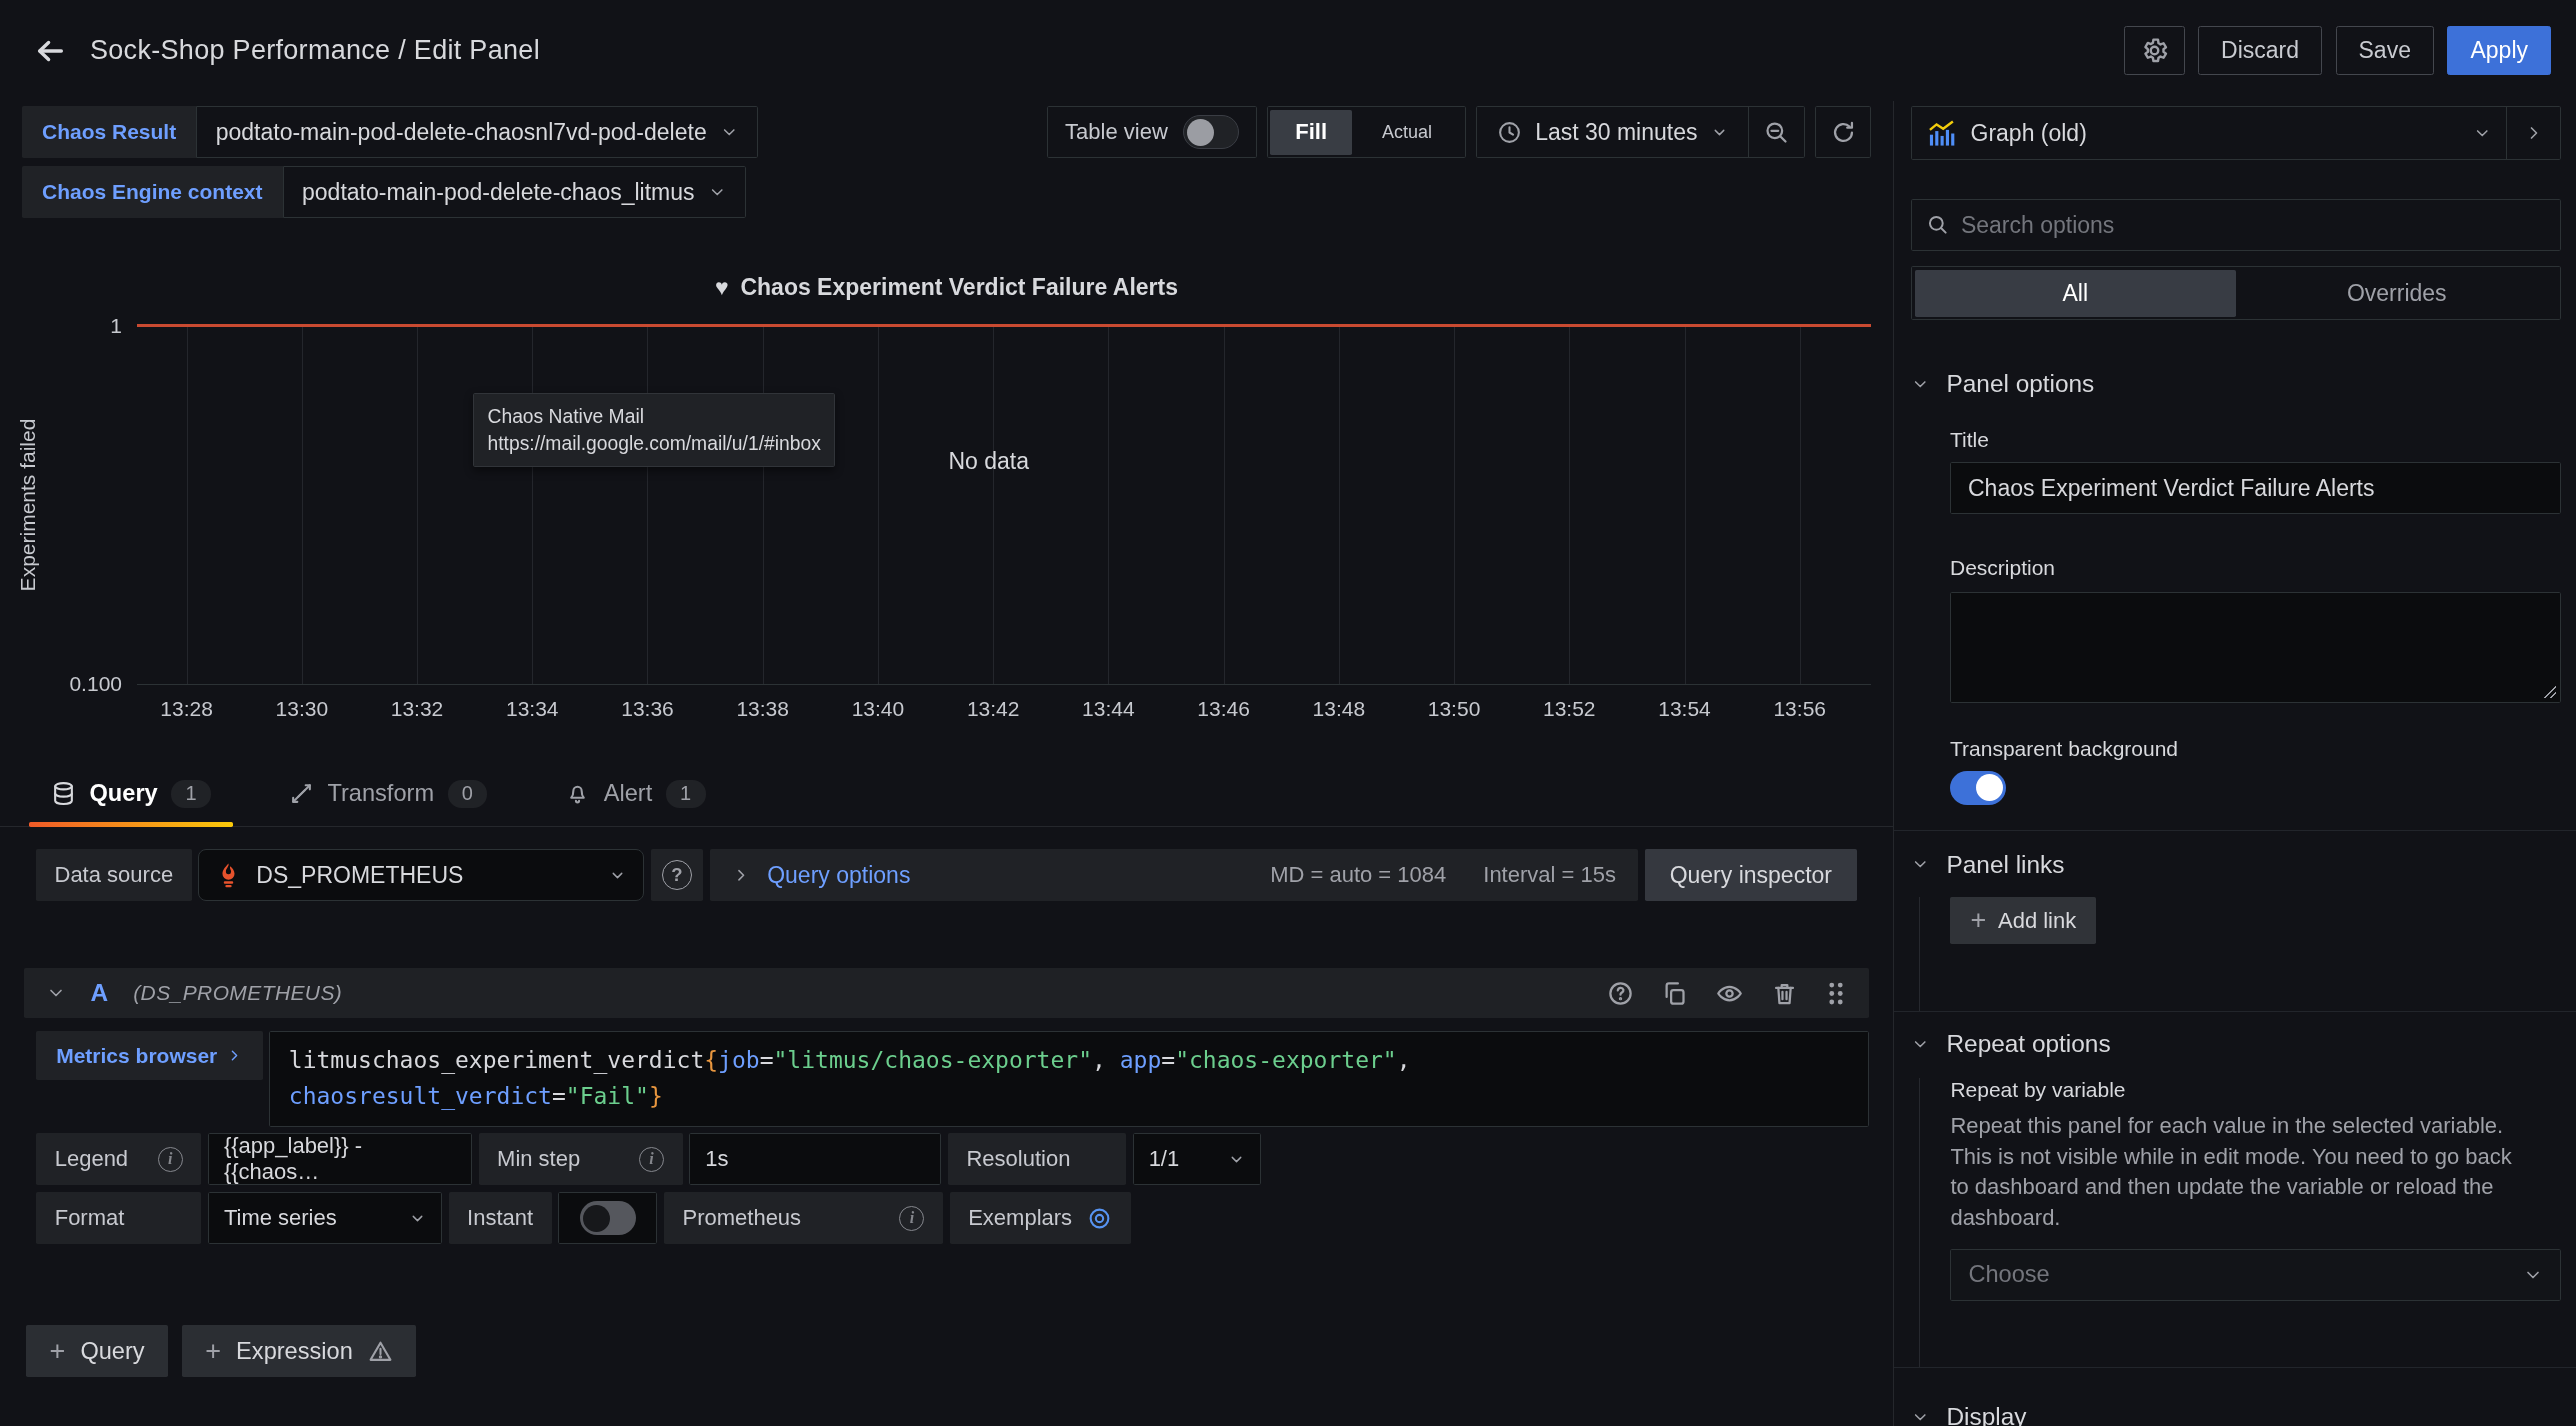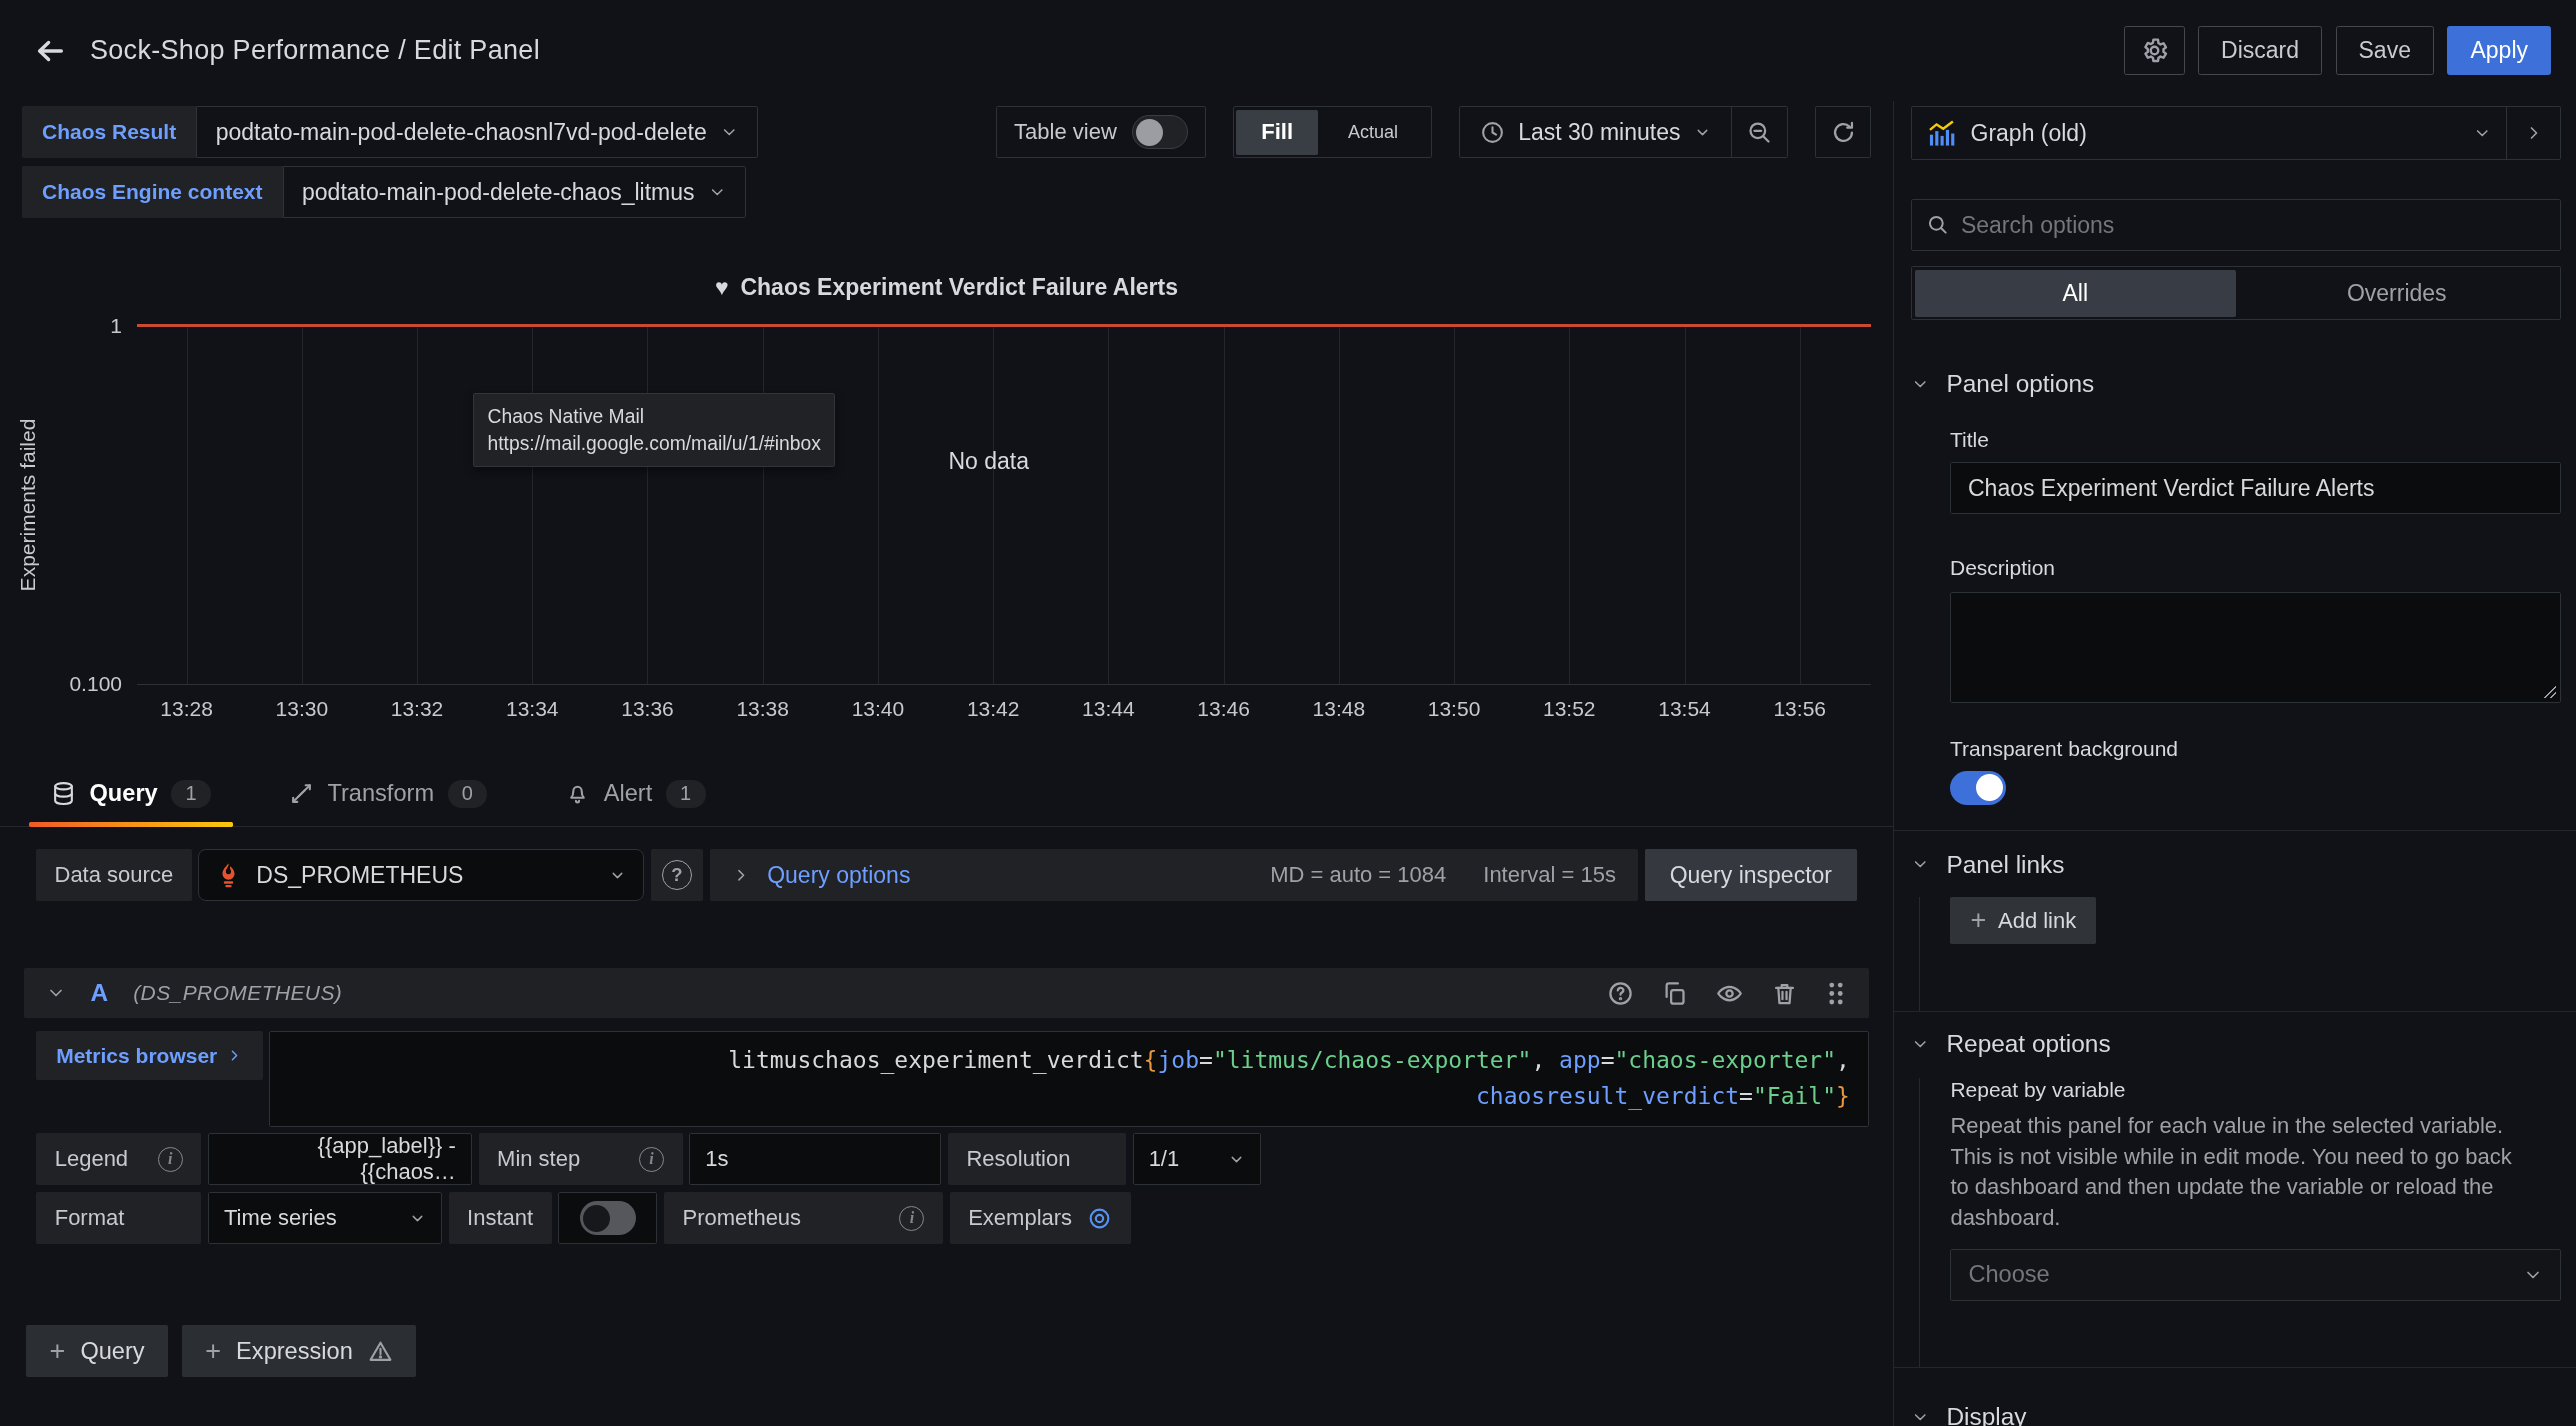--- a/index.html
+++ b/index.html
@@ -25,21 +25,21 @@
   .sidebar { flex:1; padding:5px 15px 0 17px; }
 
   
   .controls { display:flex; justify-content:space-between; align-items:flex-start; padding:5px 22px 0 22px; }
   .vars { display:flex; flex-direction:column; gap:8.4px;text-align:center; }
   .var-row { display:flex; }
   .var-label { background:#202226; border-radius:1.7px 0 0 1.7px; height:52px; display:flex; align-items:center;
                padding:0 20px; font-size:21px; font-weight:700; color:#6e9fff; }
   .var-value { border:0.8px solid #2c3235; background:#111217; border-radius:0 1.7px 1.7px 0; height:52px;
                display:flex; align-items:center; gap:13.5px; padding:0 18.5px; font-size:23px; color:#d8d9dd; }
-  .tools { display:flex; gap:27px; align-items:center; }
+  .tools { display:flex; gap:10px; align-items:center; }
   .tool-box { border:0.8px solid #2c3235; border-radius:1.7px; height:52px; display:flex; align-items:center; }
   .tableview { padding:0 17px; gap:15px; font-size:22px; color:#c7c9cf; }
   .seg2 { padding:2.5px; }
   .seg2 .on { background:#393d44; color:#fff; font-weight:700; height:45px; display:flex; align-items:center; padding:0 25px; border-radius:1.7px; font-size:22px; }
   .seg2 .off { color:#c7c9cf; height:45px; display:flex; align-items:center; padding:0 30px; font-size:18px; }
   .timebox { padding:0; }
   .time-main { display:flex; align-items:center; gap:13.5px; padding:0 20px; font-size:23px; color:#d8d9dd; height:100%; }
   .time-zoom { border-left:0.8px solid #2c3235; width:56px; height:100%; display:flex; align-items:center; justify-content:center; }
   .refresh-box { width:56px; justify-content:center; }
 
@@ -96,21 +96,21 @@
   .inspector { background:#35383f; border-radius:1.7px; display:flex; align-items:center; padding:0 25px;
                font-size:23px; font-weight:500; color:#d8d9dd; flex:none; }
 
   
   .q-card { margin:67px 23.6px 0 23.6px; }
   .q-head { background:#1f2125; border-radius:1.7px; height:50px; display:flex; align-items:center; padding:0 22px; gap:25px; }
   .refid { color:#6e9fff; font-size:24.4px; font-weight:700; }
   .ds-hint { color:#9fa1a8; font-size:21px; font-style:italic; letter-spacing:0.4px; }
   .q-head-icons { margin-left:auto; display:flex; gap:27px; align-items:center; }
   .q-body { padding:6.7px 0 0 12.6px; }
-  .q-row { display:flex; gap:6.7px; margin-top:6.7px; align-items:stretch;text-align:right; }
+  .q-row { display:flex; gap:6.7px; margin-top:6.7px; align-items:stretch; }
   .mb-box { background:#202226; border-radius:1.7px; height:49px; display:flex; align-items:center; gap:8.4px;
             padding:0 20px; font-size:21px; font-weight:700; color:#6e9fff; flex:none; align-self:flex-start; }
   .code { flex:1; background:#0b0c0e; border:0.8px solid #2c3235; border-radius:1.7px; padding:11px 18.5px;
           font-family:"DejaVu Sans Mono","Liberation Mono",monospace; font-size:23px; line-height:1.55; }
   .tk-metric { color:#d8d9dd; } .tk-brace { color:#e9973f; } .tk-label { color:#6e9fff; }
   .tk-op { color:#d8d9dd; } .tk-string { color:#6ccf8e; }
   .in-box { background:#0b0c0e; border:0.8px solid #2c3235; border-radius:1.7px; display:flex; align-items:center;
             padding:0 15px; font-size:22px; color:#d8d9dd; height:52px; }
   .sel-box { justify-content:space-between; gap:17px; }
   .lb-spread { justify-content:space-between; gap:17px; }

